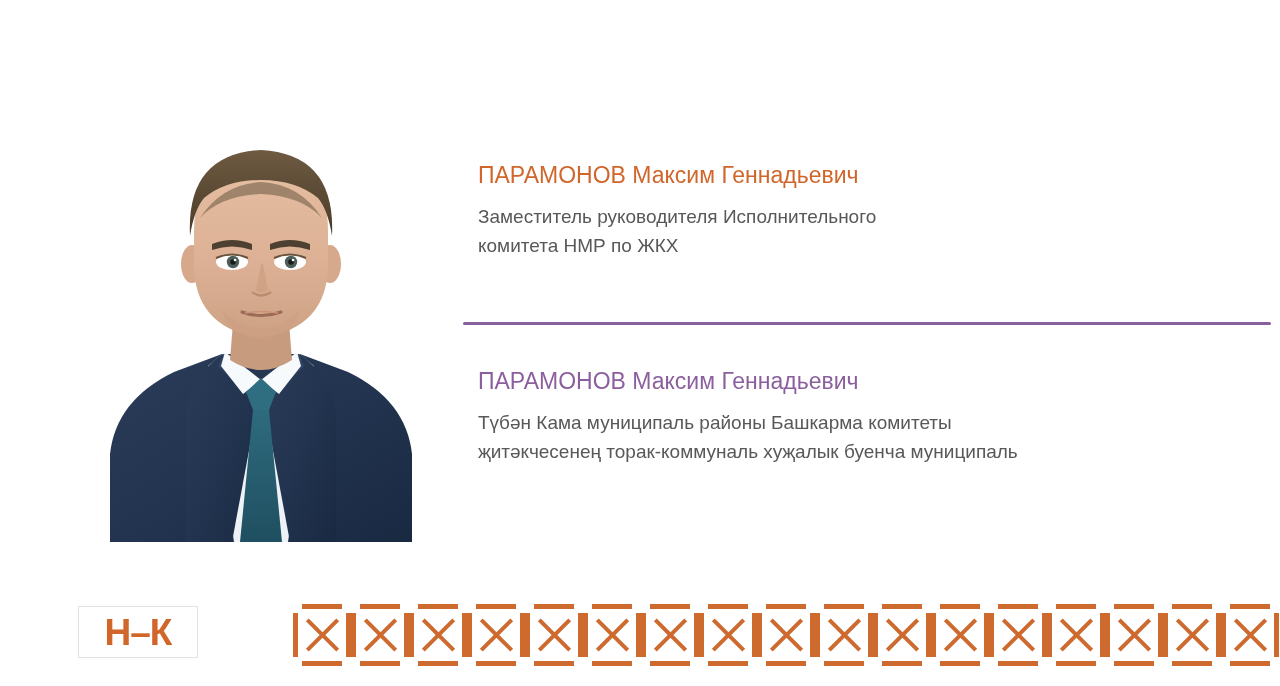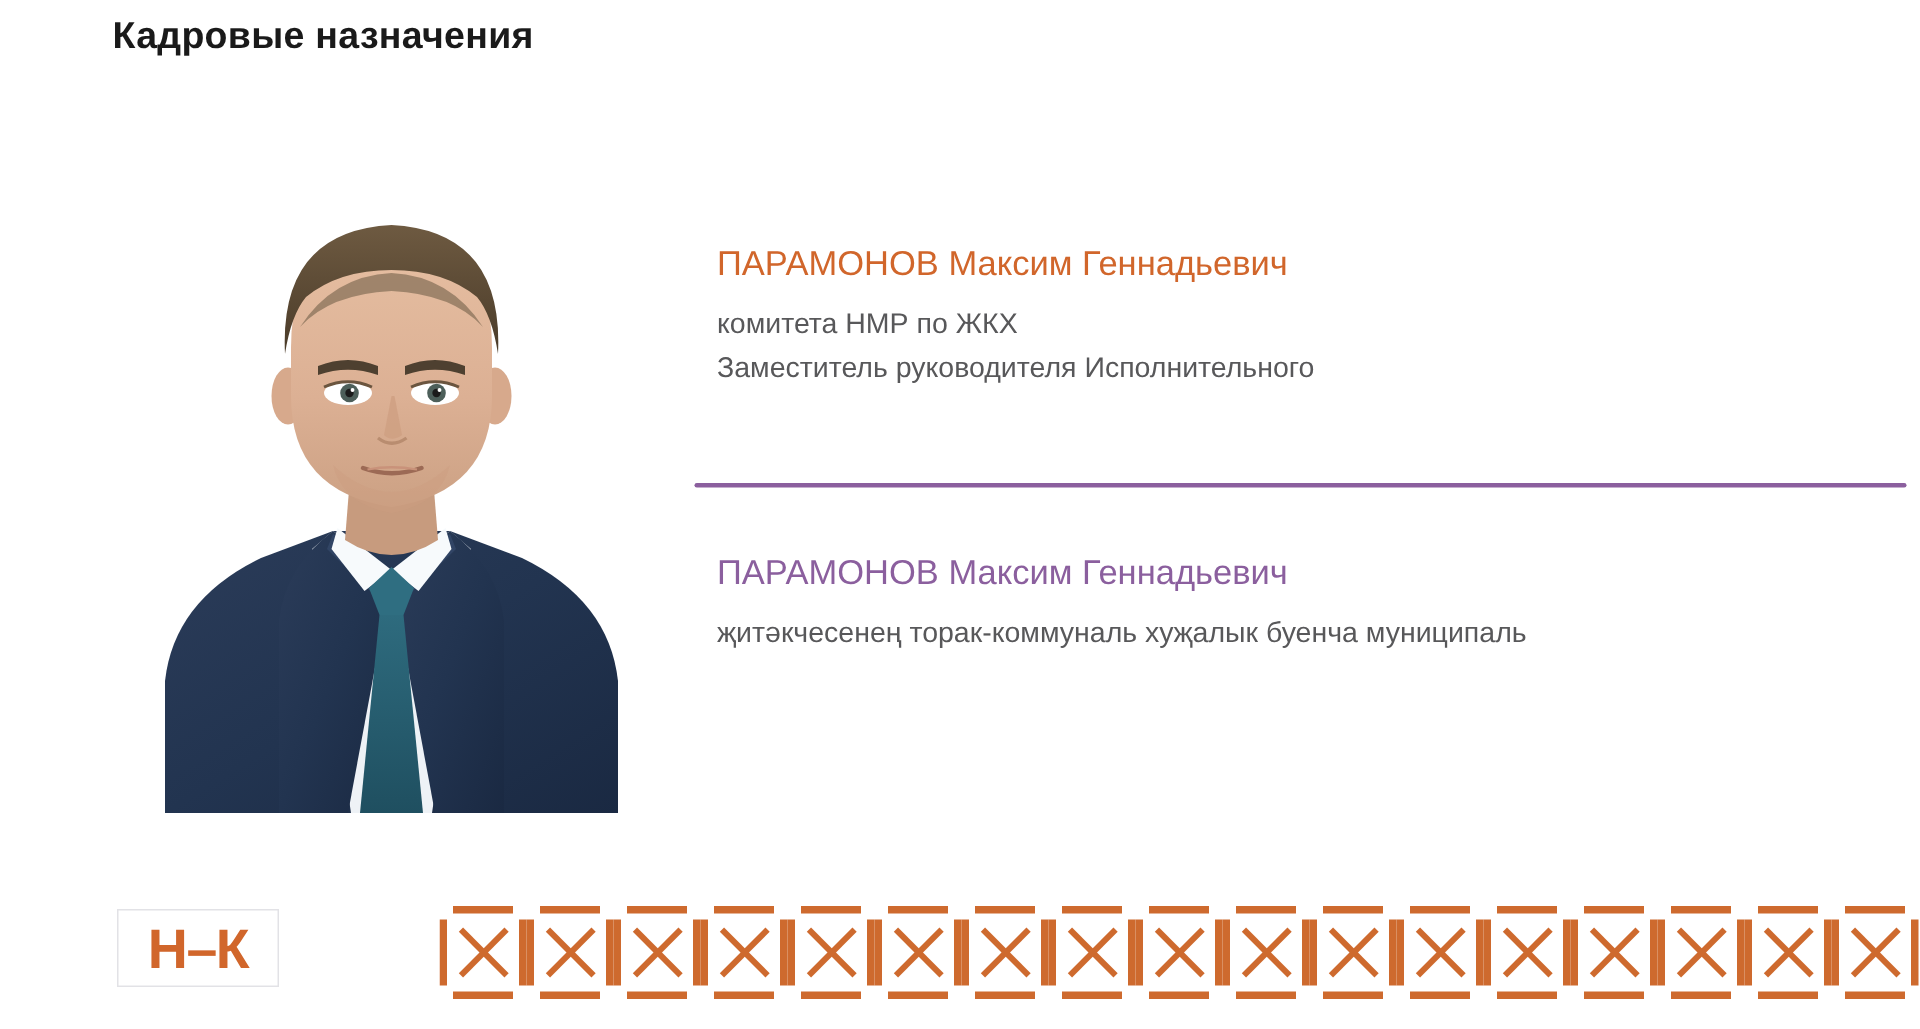--- a/index.html
+++ b/index.html
@@ -82,21 +82,21 @@
     border-radius: 2px;
   }
 
   
   .footer { position: absolute; left: 0; top: 586px; width: 1280px; height: 100px; }
 
   .logo-box {
     position: absolute;
     left: 78px;
     top: 20px;
-    width: 108px;
+    width: 120px;
     height: 52px;
     border: 1px solid #e2e2e6;
     background: #ffffff;
     display: flex;
     align-items: center;
     justify-content: center;
   }
   .logo-text {
     font-size: 37px;
     font-weight: bold;
@@ -161,21 +161,20 @@
     background: #CE6A2E;
   }
   .orn-x span.a { transform: rotate(45deg); }
   .orn-x span.b { transform: rotate(-45deg); }
 </style>
 </head>
 <body>
 
 <div id="slide">
 
-  <div class="slide-title">Кадровые назначения</div>
 
   <div class="portrait">
     <svg viewBox="0 0 358 428" preserveAspectRatio="xMidYMid meet">
       <defs>
         <linearGradient id="suitG" x1="0" y1="0" x2="1" y2="1">
           <stop offset="0%" stop-color="#2b3c59"></stop>
           <stop offset="50%" stop-color="#223450"></stop>
           <stop offset="100%" stop-color="#1a2942"></stop>
         </linearGradient>
         <linearGradient id="tieG" x1="0" y1="0" x2="0" y2="1">
@@ -245,28 +244,29 @@
 
       <path d="M140 196 Q179 232 218 196 Q212 222 179 228 Q146 222 140 196 Z" fill="#cb9d80" opacity="0.45"></path>
     </svg>
   </div>
 
   <div class="text-col">
 
     <div class="person-block">
       <div class="person-name ru">ПАРАМОНОВ Максим Геннадьевич</div>
       <div class="person-desc">
+        <span class="line">Заместитель руководителя Исполнительного</span>
         <span class="line">комитета НМР по ЖКХ</span>
-        <span class="line">Заместитель руководителя Исполнительного</span>
       </div>
     </div>
 
     <div class="person-block" style="margin-top:106px;">
       <div class="person-name tt">ПАРАМОНОВ Максим Геннадьевич</div>
       <div class="person-desc">
+        <span class="line">Түбән Кама муниципаль районы Башкарма комитеты</span>
         <span class="line">җитәкчесенең торак-коммуналь хуҗалык буенча муниципаль</span>
       </div>
     </div>
 
   </div>
 
   <div class="divider"></div>
 
   <div class="footer">
 

